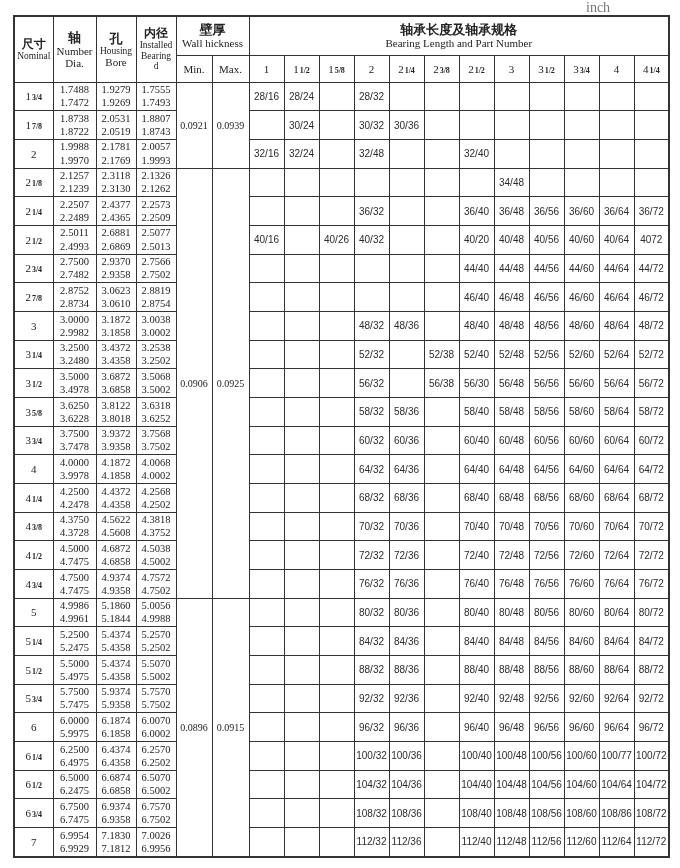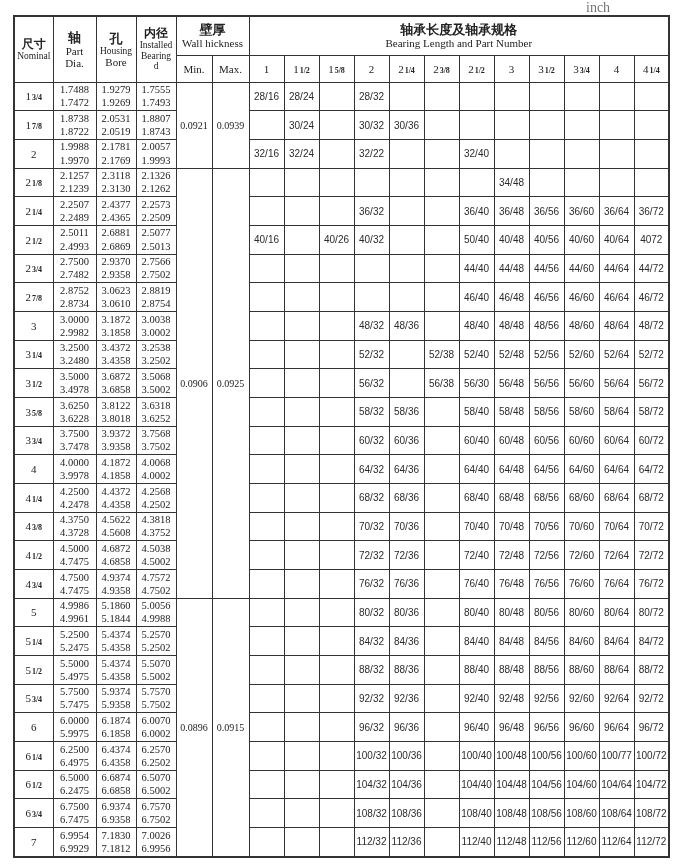--- a/index.html
+++ b/index.html
@@ -63,21 +63,21 @@
       <col style="width:35px">
   </colgroup>
   <thead>
     <tr class="h1">
       <th rowspan="2">
         <div class="zh-sm">尺寸</div>
         <div class="en-sm">Nominal</div>
       </th>
       <th rowspan="2">
         <div class="zh">轴</div>
-        <div class="en">Part</div>
+        <div class="en">Number</div>
         <div class="en">Dia.</div>
       </th>
       <th rowspan="2">
         <div class="zh">孔</div>
         <div class="en-sm">Housing</div>
         <div class="en">Bore</div>
       </th>
       <th rowspan="2">
         <div class="zh-sm">内径</div>
         <div class="en-sm">Installed</div>
@@ -177,21 +177,21 @@
           <div>2.1781</div>
           <div>2.1769</div>
         </td>
         <td class="num-cell">
           <div>2.0057</div>
           <div>1.9993</div>
         </td>
         <td class="bearing-cell">32/16</td>
         <td class="bearing-cell">32/24</td>
         <td class="bearing-cell"></td>
-        <td class="bearing-cell">32/22</td>
+        <td class="bearing-cell">32/48</td>
         <td class="bearing-cell"></td>
         <td class="bearing-cell"></td>
         <td class="bearing-cell">32/40</td>
         <td class="bearing-cell"></td>
         <td class="bearing-cell"></td>
         <td class="bearing-cell"></td>
         <td class="bearing-cell"></td>
         <td class="bearing-cell"></td>
       </tr>
       <tr>
@@ -263,21 +263,21 @@
         <td class="num-cell">
           <div>2.5077</div>
           <div>2.5013</div>
         </td>
         <td class="bearing-cell">40/16</td>
         <td class="bearing-cell"></td>
         <td class="bearing-cell">40/26</td>
         <td class="bearing-cell">40/32</td>
         <td class="bearing-cell"></td>
         <td class="bearing-cell"></td>
-        <td class="bearing-cell">50/40</td>
+        <td class="bearing-cell">40/20</td>
         <td class="bearing-cell">40/48</td>
         <td class="bearing-cell">40/56</td>
         <td class="bearing-cell">40/60</td>
         <td class="bearing-cell">40/64</td>
         <td class="bearing-cell">4072</td>
       </tr>
       <tr>
         <td class="nominal-cell"><span>2</span><span class="fr">3/4</span></td>
         <td class="num-cell">
           <div>2.7500</div>
@@ -809,21 +809,21 @@
         <td class="bearing-cell"></td>
         <td class="bearing-cell"></td>
         <td class="bearing-cell"></td>
         <td class="bearing-cell">108/32</td>
         <td class="bearing-cell">108/36</td>
         <td class="bearing-cell"></td>
         <td class="bearing-cell">108/40</td>
         <td class="bearing-cell">108/48</td>
         <td class="bearing-cell">108/56</td>
         <td class="bearing-cell">108/60</td>
-        <td class="bearing-cell">108/64</td>
+        <td class="bearing-cell">108/86</td>
         <td class="bearing-cell">108/72</td>
       </tr>
       <tr>
         <td class="nominal-cell"><span>7</span></td>
         <td class="num-cell">
           <div>6.9954</div>
           <div>6.9929</div>
         </td>
         <td class="num-cell">
           <div>7.1830</div>

